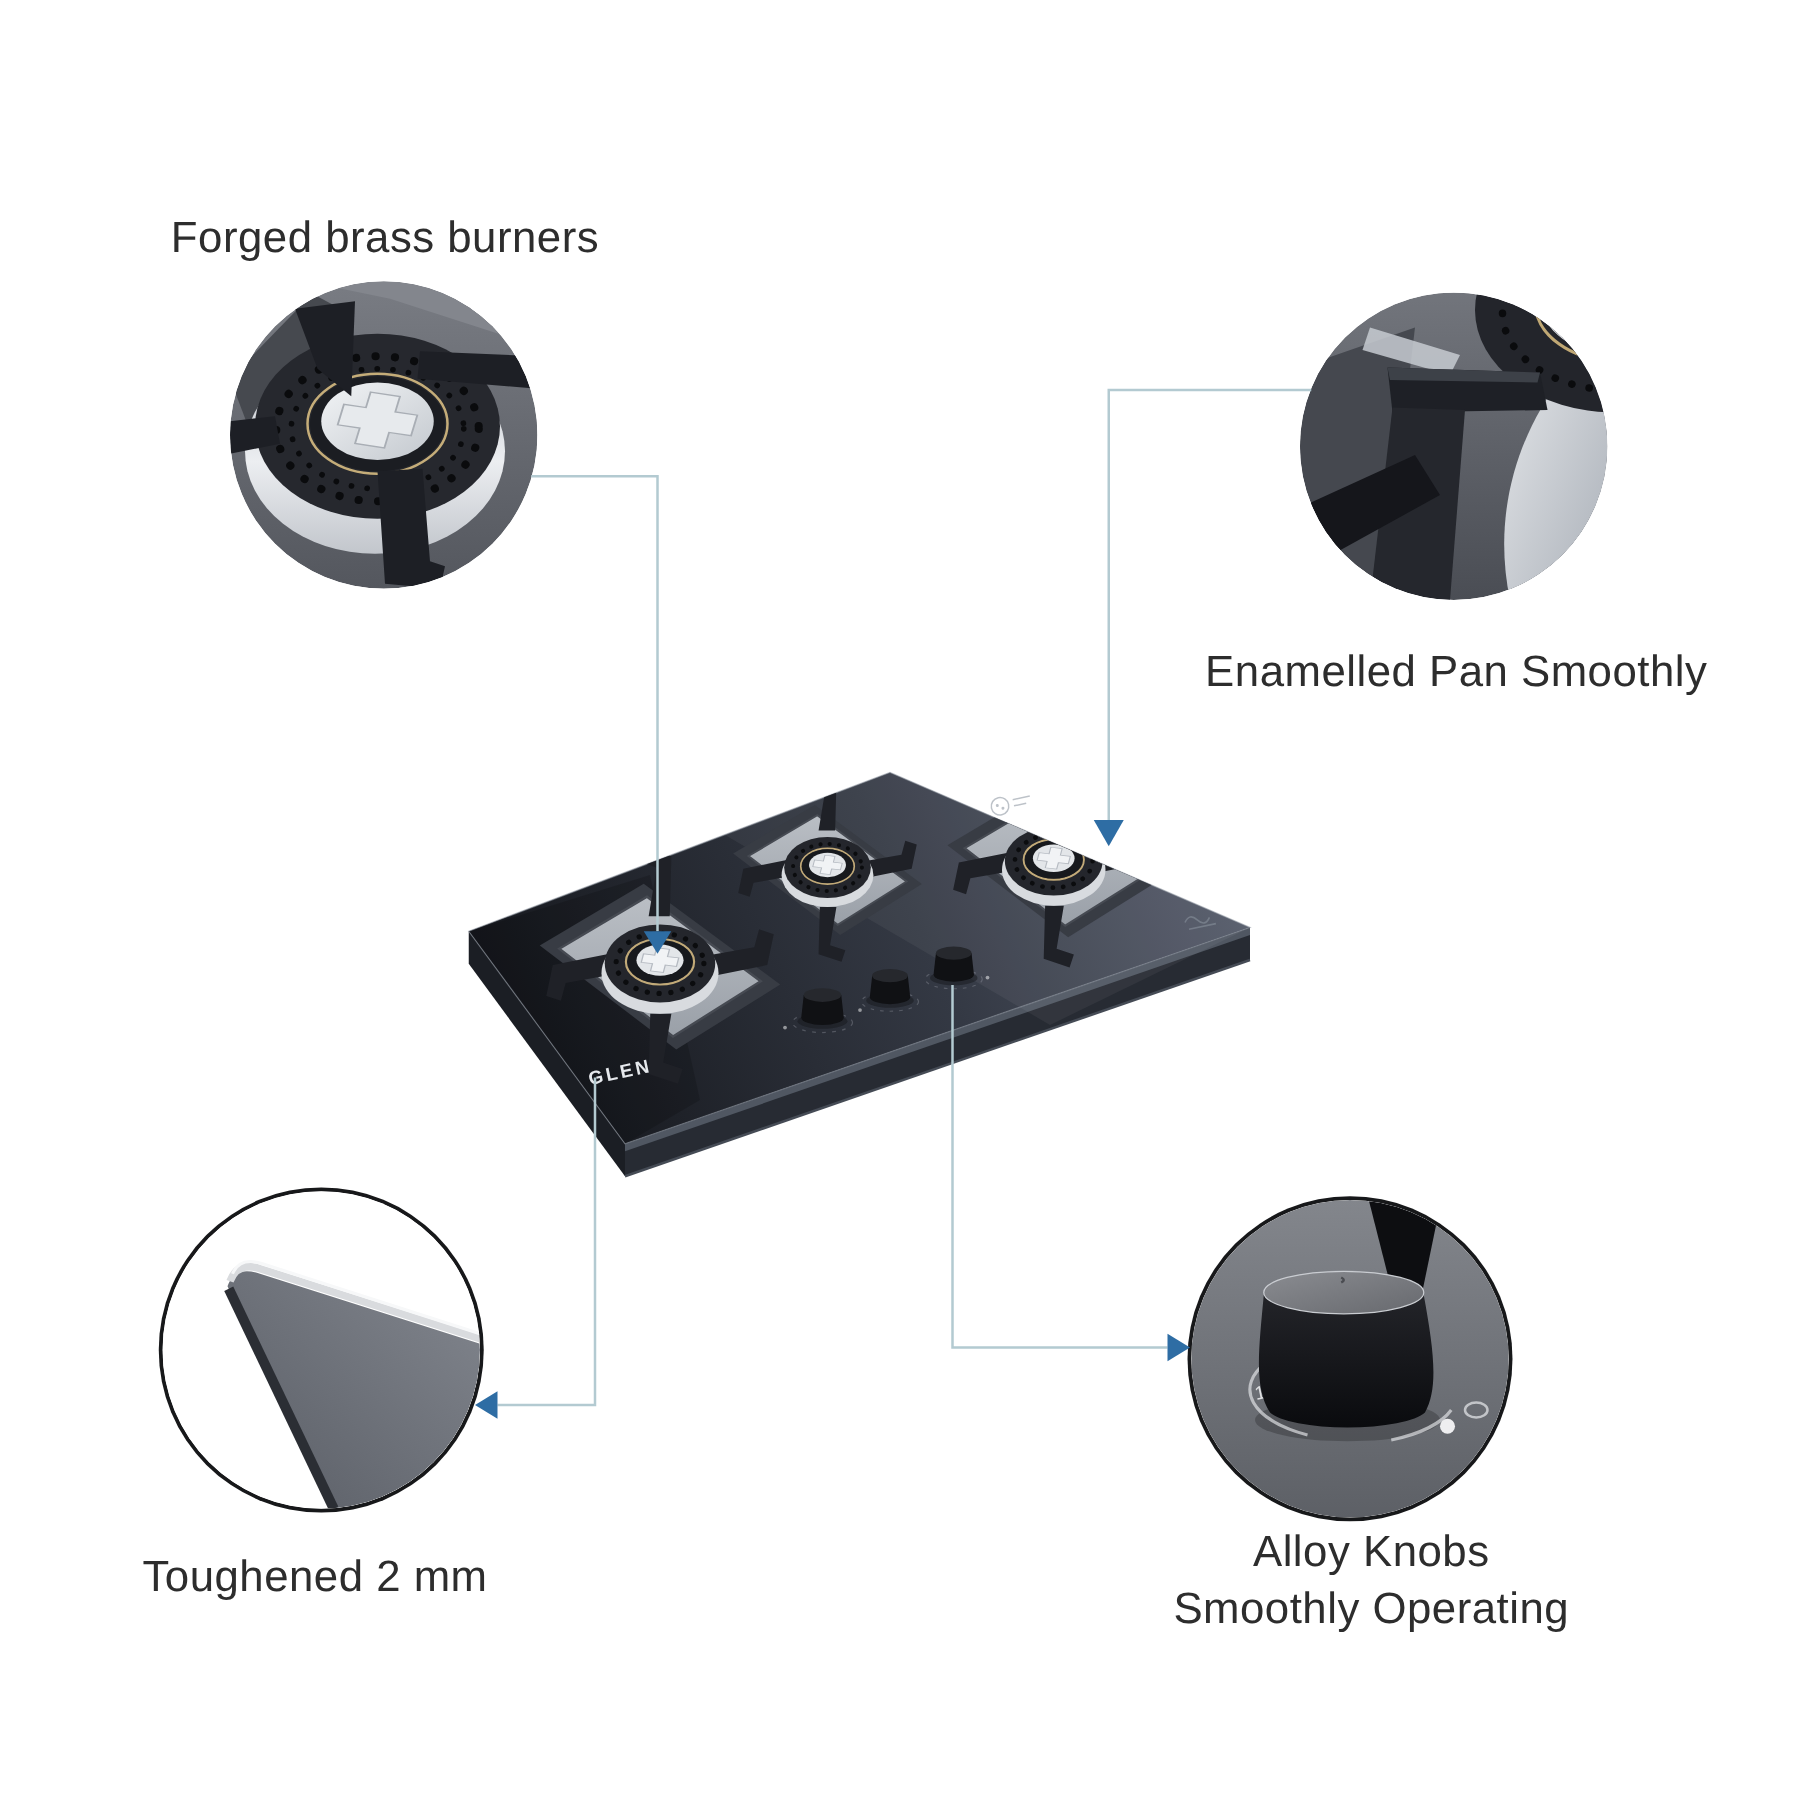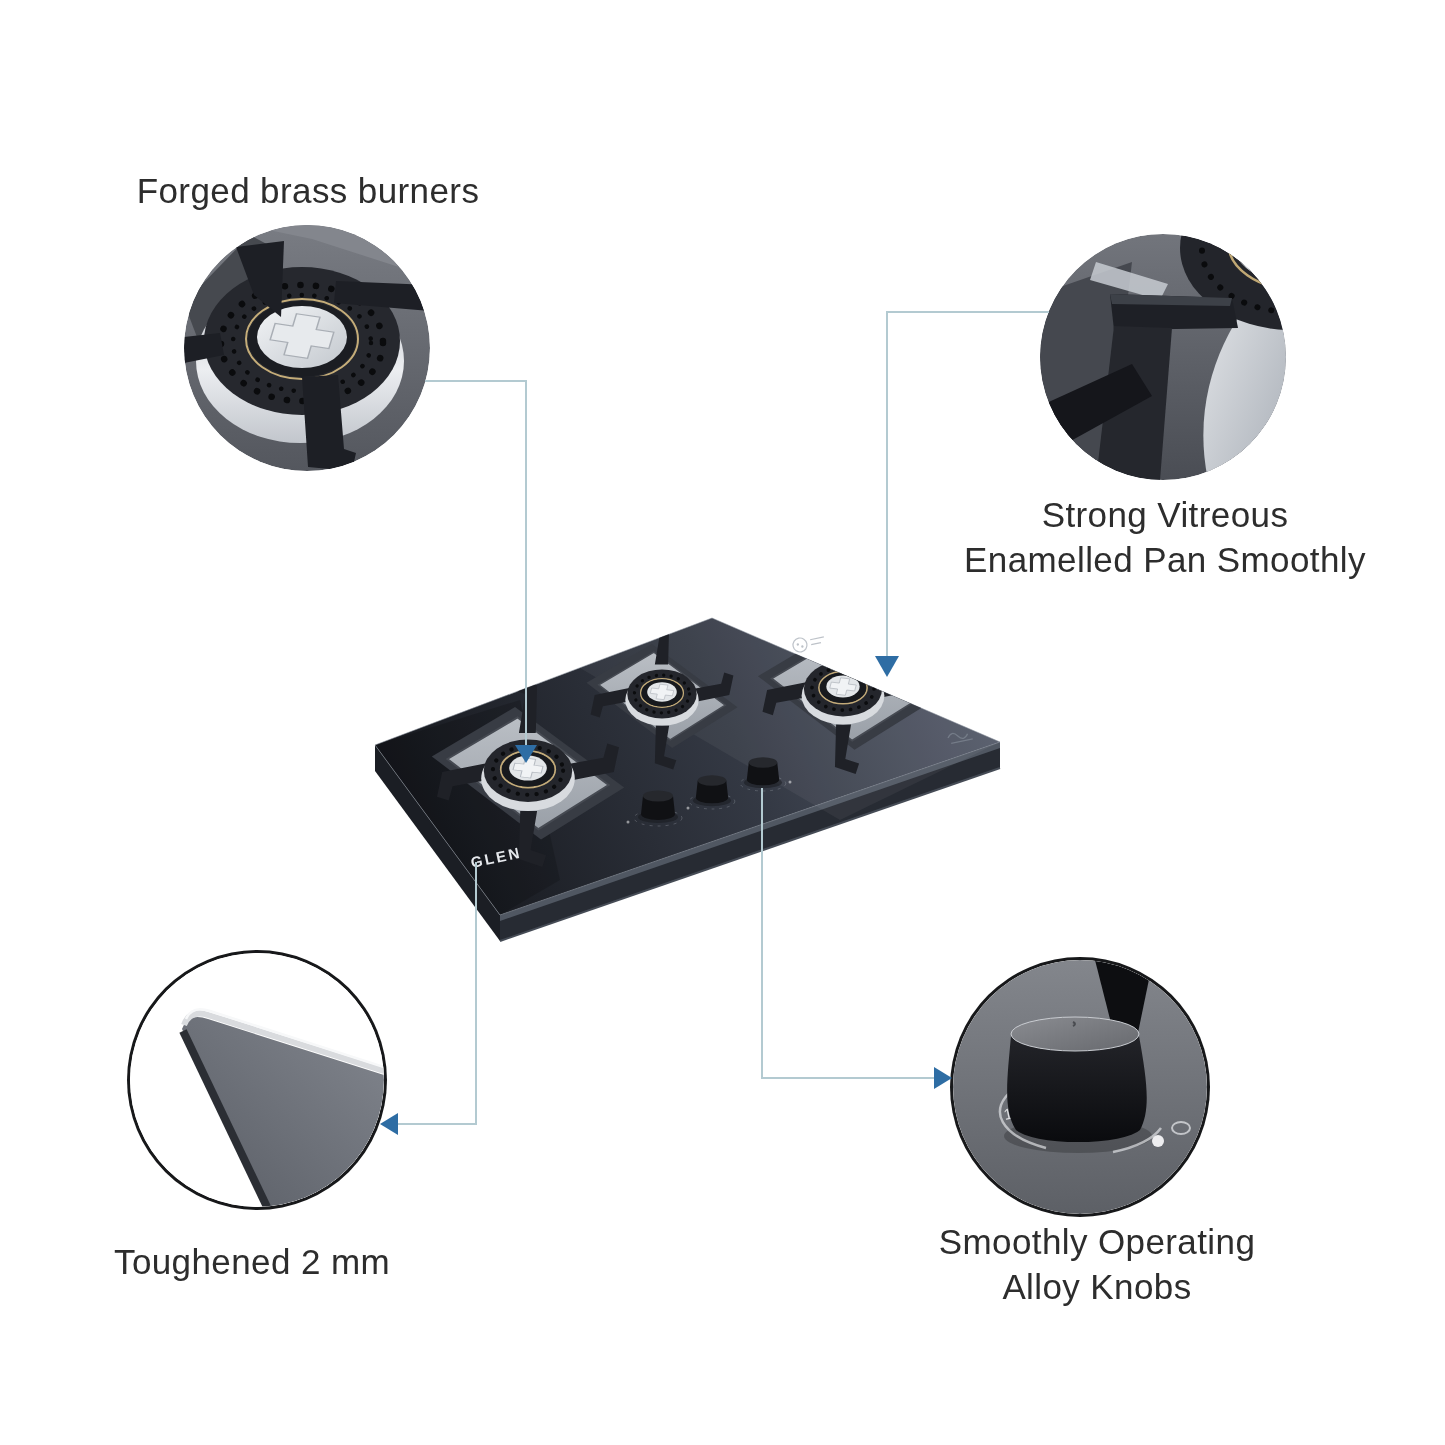--- a/index.html
+++ b/index.html
@@ -18,29 +18,28 @@
 </style>
 </head>
 <body>
 
 <div id="canvas">
 
   <div class="callout-label" style="left:308px;top:190px">
     <span>Forged brass burners</span>
   </div>
   <div class="callout-label" style="left:1165px;top:537px">
-    <span>Strong Vitreous</span>
     <span>Enamelled Pan Smoothly</span>
   </div>
   <div class="callout-label" style="left:252px;top:1261px">
     <span>Toughened 2 mm</span>
   </div>
   <div class="callout-label" style="left:1097px;top:1264px">
+    <span>Alloy Knobs</span>
     <span>Smoothly Operating</span>
-    <span>Alloy Knobs</span>
   </div>
 
   <div class="inset" style="left:184px;top:225px;width:246px;height:246px">
     <svg width="246" height="246" viewBox="0 0 246 246">
       <defs>
         <clipPath id="clipTL">
             <circle cx="123" cy="123" r="123"></circle>
           </clipPath>
         <linearGradient id="tlBg" x1="0" y1="0" x2="0" y2="1">
           <stop offset="0" stop-color="#797c83"></stop>

